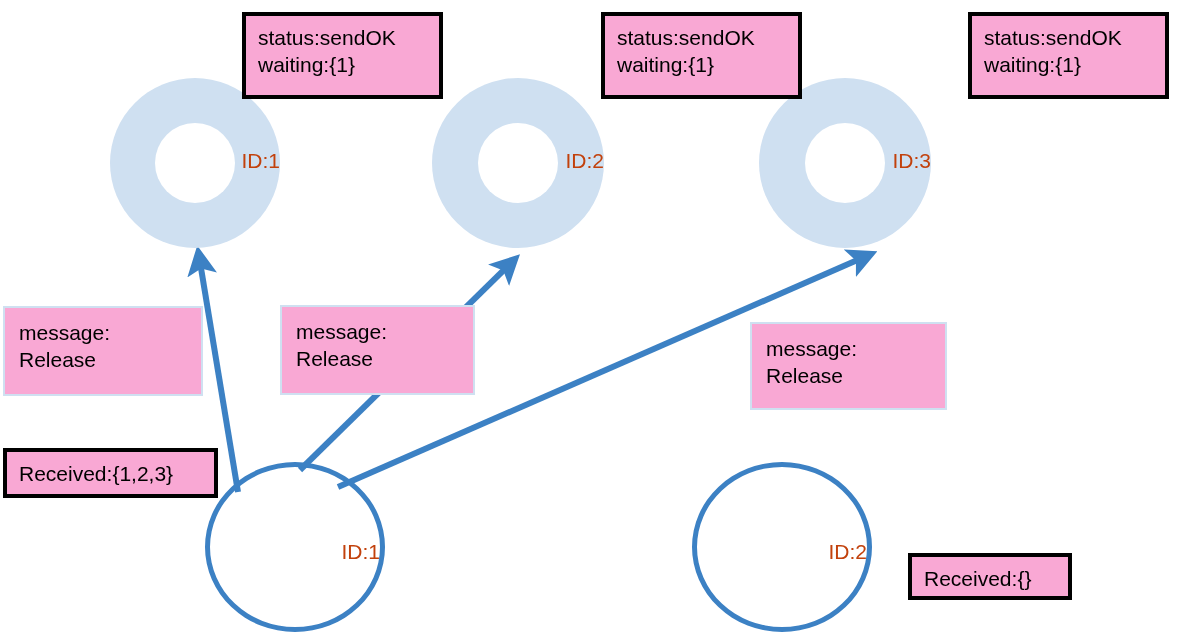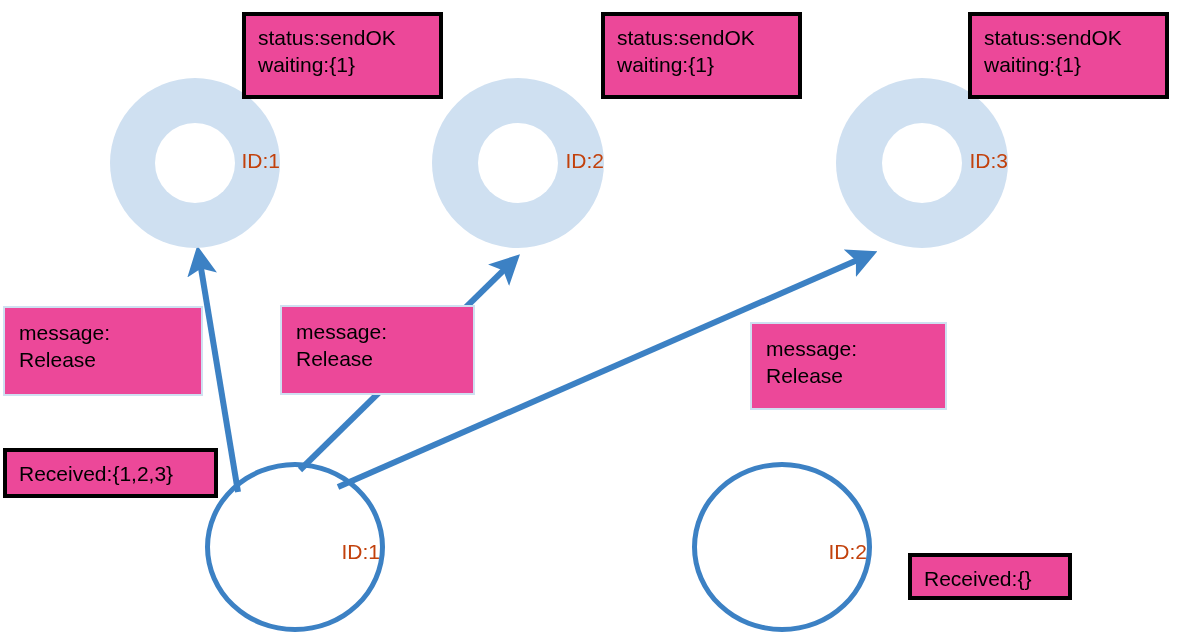--- a/index.html
+++ b/index.html
@@ -56,21 +56,21 @@
     background: transparent;
     box-sizing: border-box;
   }
   .node-circle .node-label {
     top: 74px;
     left: -18px;
   }
   .box {
     position: absolute;
     box-sizing: border-box;
-    background: #ec4899;
+    background: #f9a8d4;
     color: #000000;
     font-size: 21px;
     line-height: 27px;
     font-family: "Liberation Sans", sans-serif;
     white-space: pre-line;
   }
   .box.status-box {
     border: 4px solid #000000;
     padding: 8px 0 0 12px;
   }
@@ -105,21 +105,21 @@
   <div class="node-donut" style="left:110px; top:78px; width:170px; height:170px;">
     <div class="hole" style="left:45px; top:45px; width:80px; height:80px;"></div>
     <div class="node-label">ID:1</div>
   </div>
 
   <div class="node-donut" style="left:432px; top:78px; width:172px; height:170px;">
     <div class="hole" style="left:46px; top:45px; width:80px; height:80px;"></div>
     <div class="node-label">ID:2</div>
   </div>
 
-  <div class="node-donut" style="left:836px; top:78px; width:172px; height:170px;">
+  <div class="node-donut" style="left:759px; top:78px; width:172px; height:170px;">
     <div class="hole" style="left:46px; top:45px; width:80px; height:80px;"></div>
     <div class="node-label">ID:3</div>
   </div>
 
   <div class="node-circle" style="left:205px; top:462px; width:180px; height:170px;">
     <div class="node-label">ID:1</div>
   </div>
 
   <div class="node-circle" style="left:692px; top:462px; width:180px; height:170px;">
     <div class="node-label">ID:2</div>

